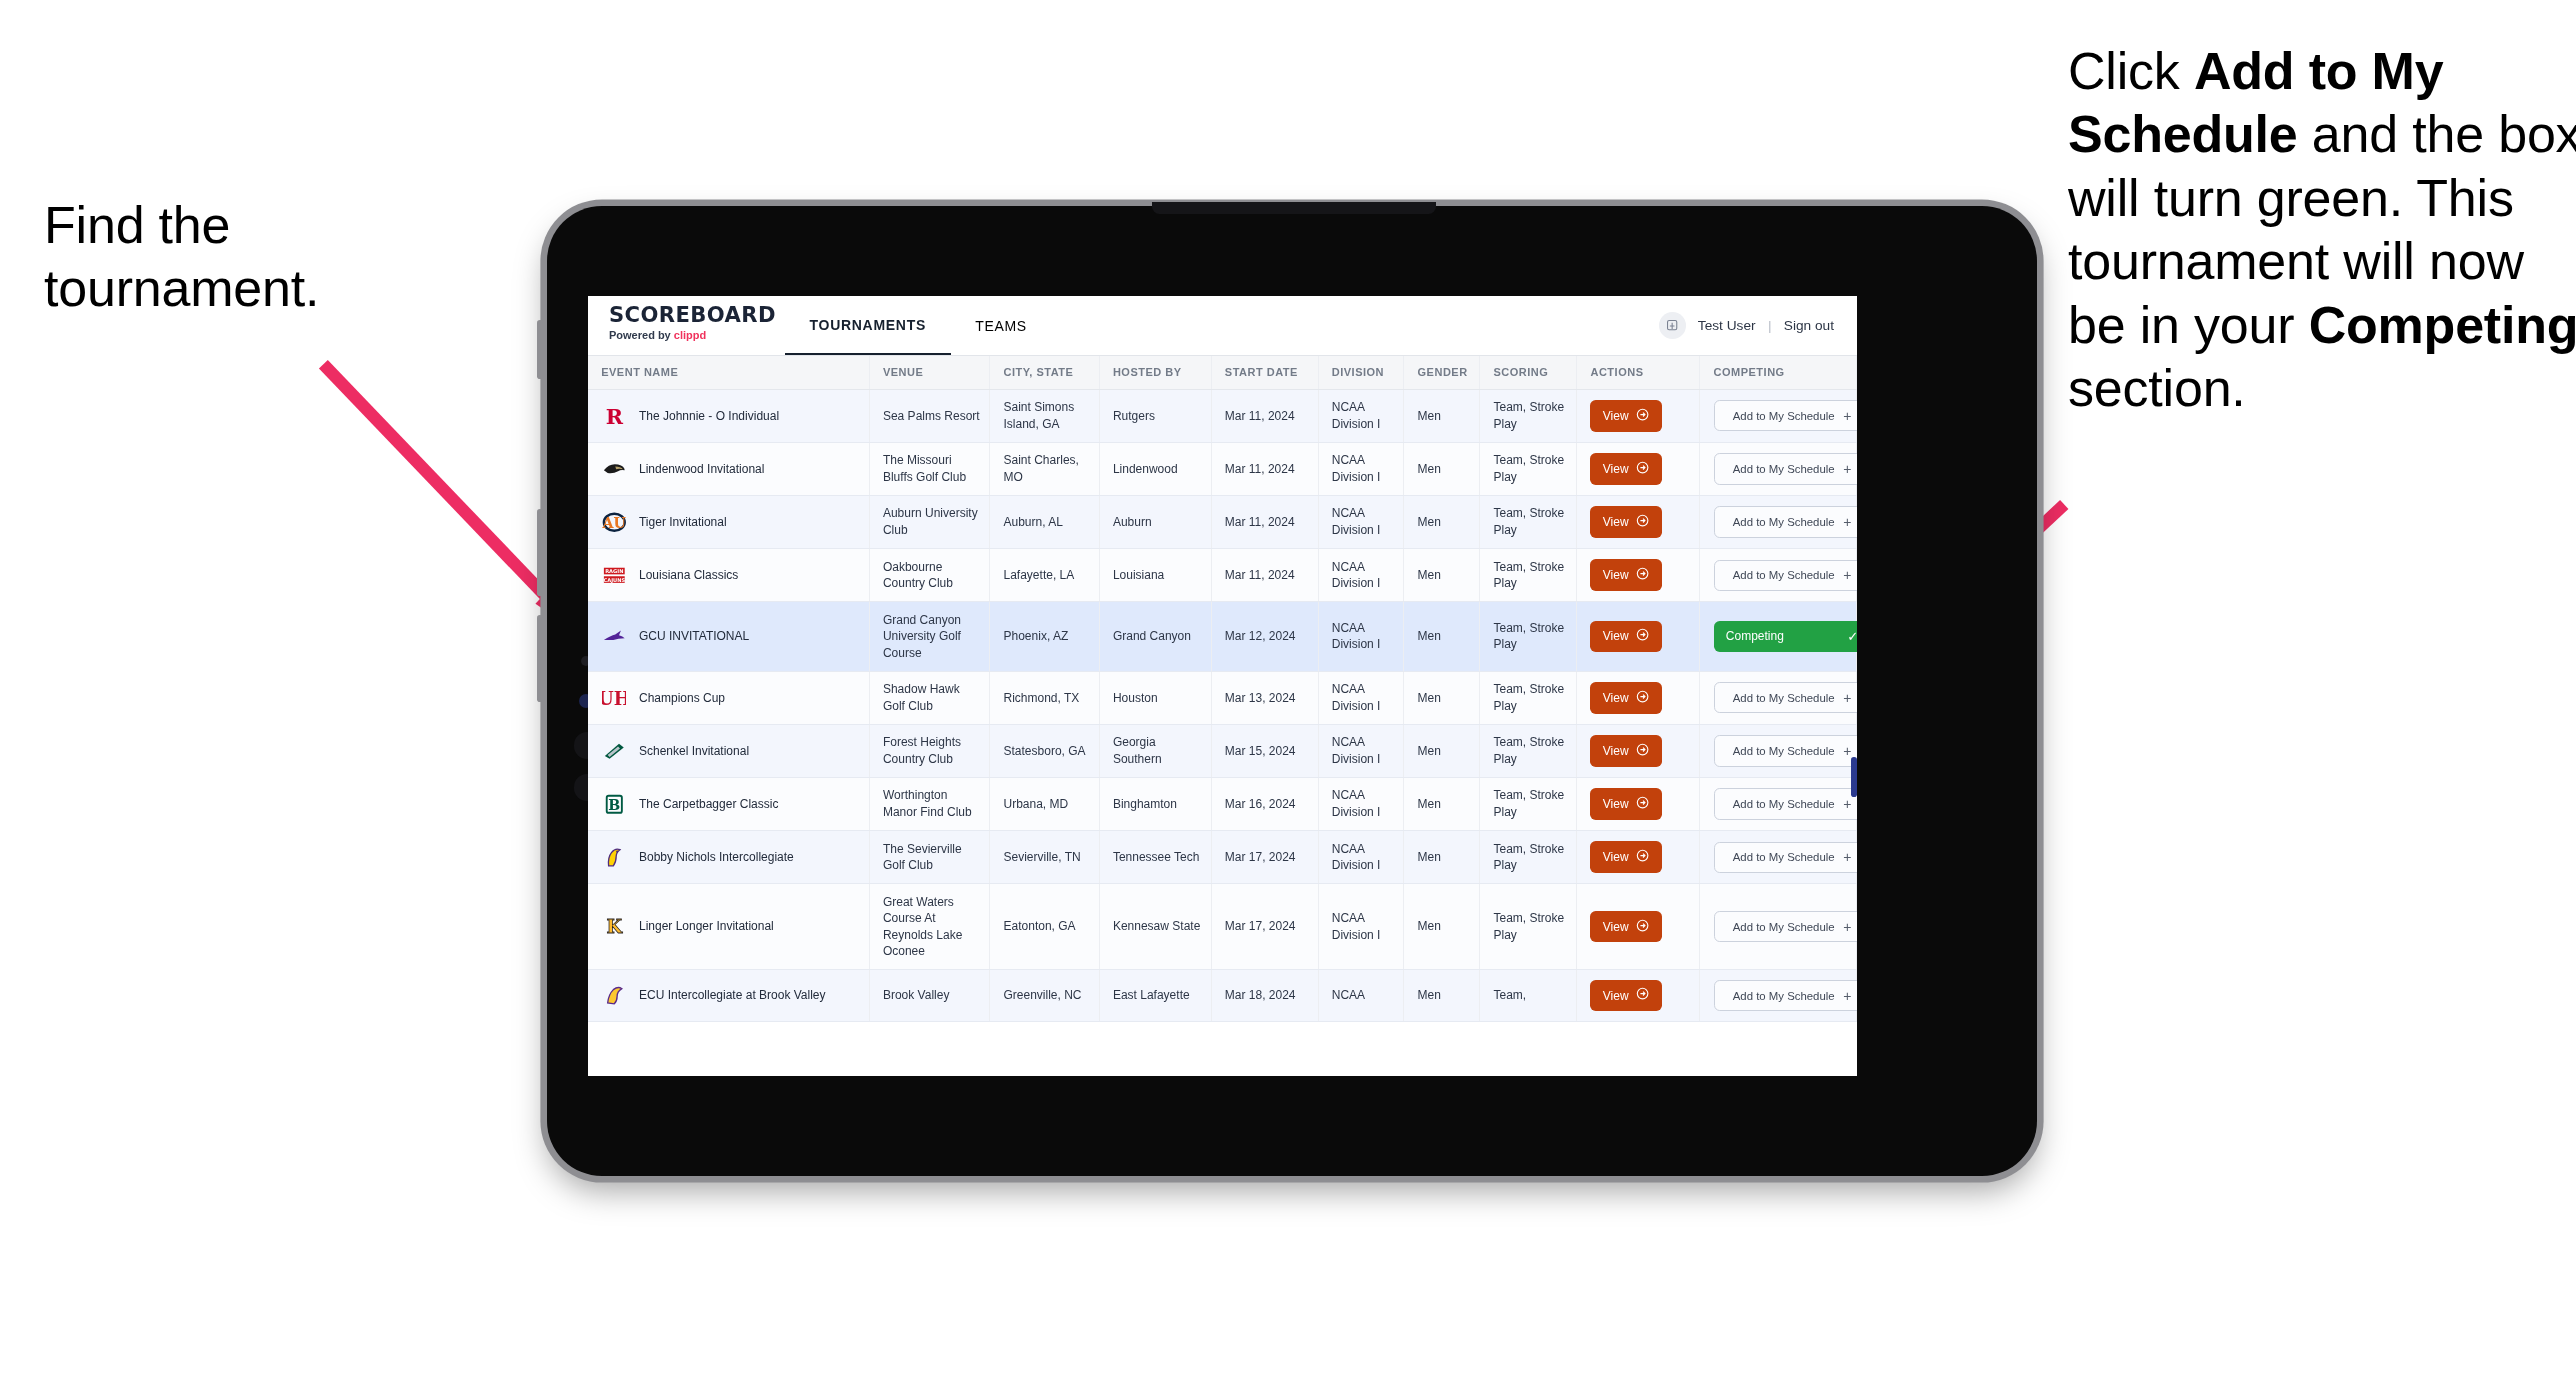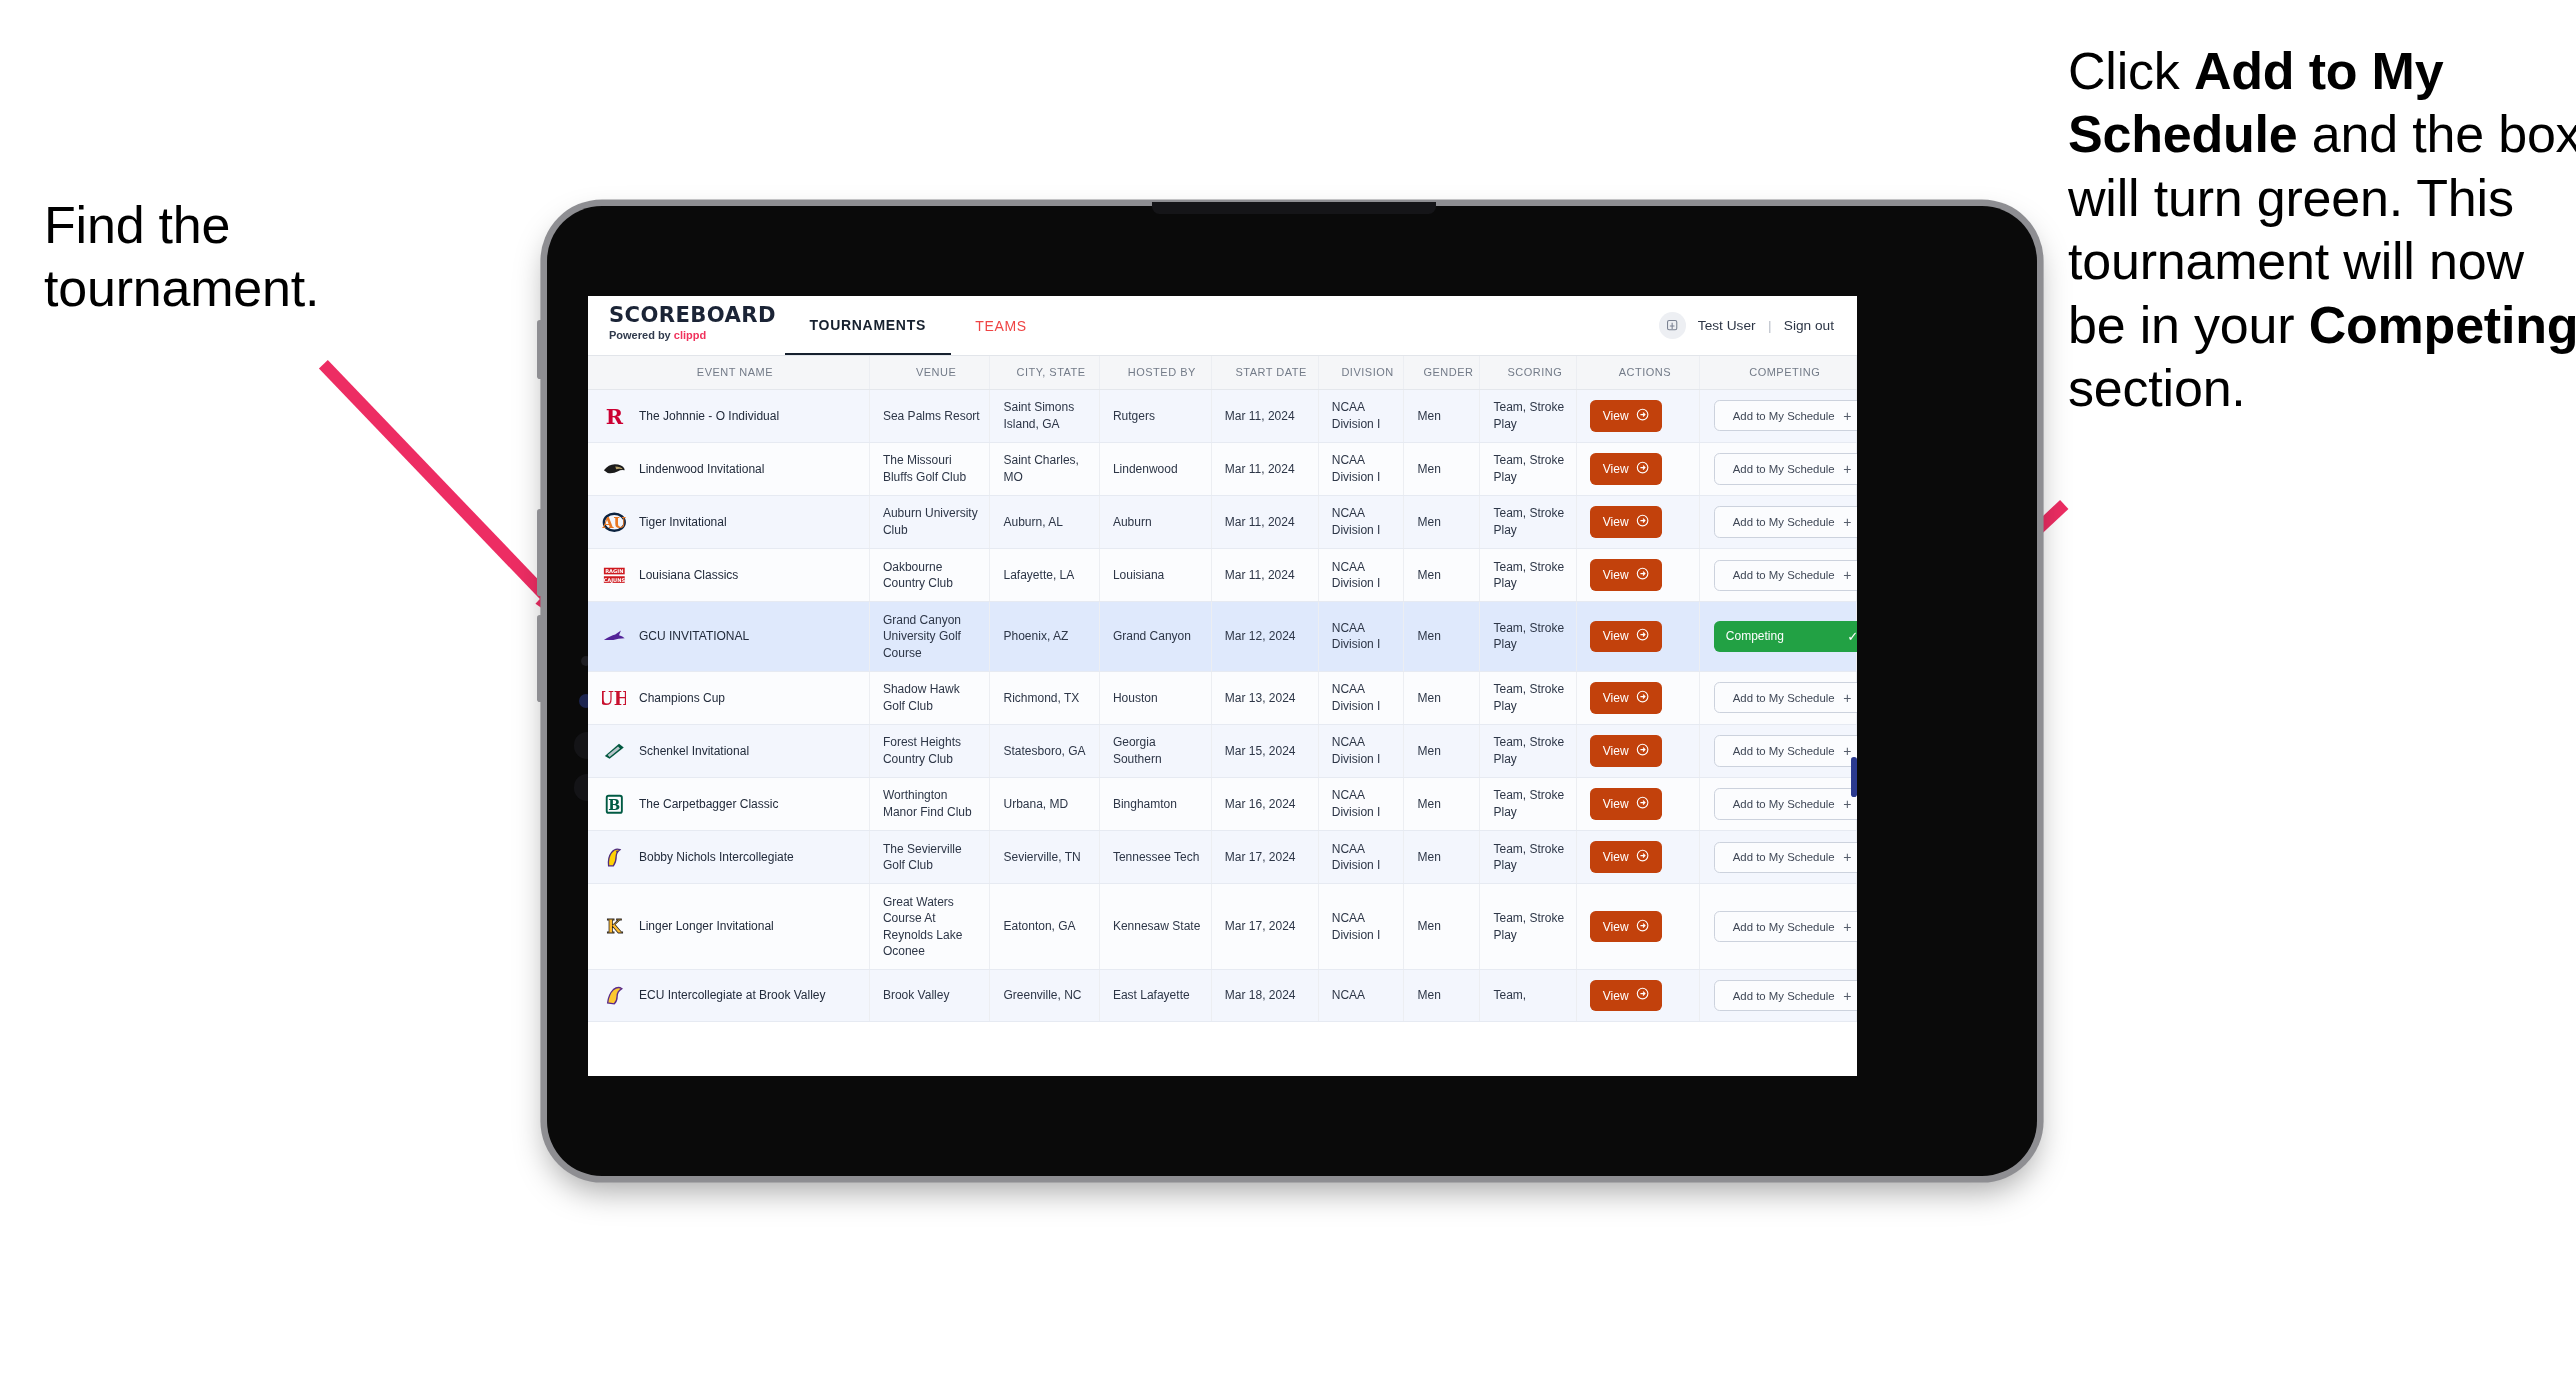--- a/index.html
+++ b/index.html
@@ -41,31 +41,31 @@
     position:absolute;left:41px;top:90px;width:1269px;height:780px;
     background:#ffffff;overflow:hidden;
   }
 
   
   #app-header{height:59px;background:#fff;display:flex;align-items:stretch;border-bottom:0.9px solid #e2e5ea;position:relative;}
   #brand{padding:7.6px 0 0 21px;width:197px;box-sizing:border-box;}
   #brand-title{font-family:"DejaVu Sans", sans-serif;font-weight:700;font-size:22px;letter-spacing:0.4px;color:#1b2436;line-height:1;transform:scaleX(0.96);transform-origin:left;}
   #brand-sub{font-size:11px;color:#303a4c;margin-top:3.8px;font-weight:600;}
   #brand-sub .clippd{color:#f0325c;font-weight:800;}
-  .navtab{display:flex;align-items:center;padding:0 24.6px;font-size:14px;letter-spacing:0.7px;color:#ef4444;font-weight:500;box-sizing:border-box;}
+  .navtab{display:flex;align-items:center;padding:0 24.6px;font-size:14px;letter-spacing:0.7px;color:#000000;font-weight:500;box-sizing:border-box;}
   .navtab.active{border-bottom:2.8px solid #16202e;color:#16202e;font-weight:600;}
   #header-right{margin-left:auto;display:flex;align-items:center;gap:12.3px;padding-right:23px;font-size:13.7px;color:#2c3545;}
   #avatar{width:26.5px;height:26.5px;border-radius:50%;background:#edeff3;display:flex;align-items:center;justify-content:center;}
   .sep{color:#b8bdc7;}
 
   
   #tbl{width:100%;border-collapse:collapse;table-layout:fixed;}
   #tbl thead th{
-    background:#f5f6f8;color:#737b88;font-size:11px;font-weight:400;letter-spacing:0.5px;
-    text-align:center;padding:10.4px 0 10.4px 13.2px;border-bottom:0.9px solid #e4e7ec;
+    background:#f5f6f8;color:#737b88;font-size:11px;font-weight:700;letter-spacing:0.5px;
+    text-align:left;padding:10.4px 0 10.4px 13.2px;border-bottom:0.9px solid #e4e7ec;
     border-right:0.9px solid #eceef2;white-space:nowrap;
   }
   #tbl tbody td{
     font-size:12px;color:#2d3647;padding:9.5px 7.6px 9.5px 13.2px;
     border-bottom:0.9px solid #e6eaf2;border-right:0.9px solid #eceef2;
     vertical-align:middle;line-height:1.38;
   }
   #tbl tbody tr{background:#f3f6fd;}
   #tbl tbody tr.alt{background:#fbfcfe;}
   #tbl tbody tr.highlight{background:#dfe9fc;}

